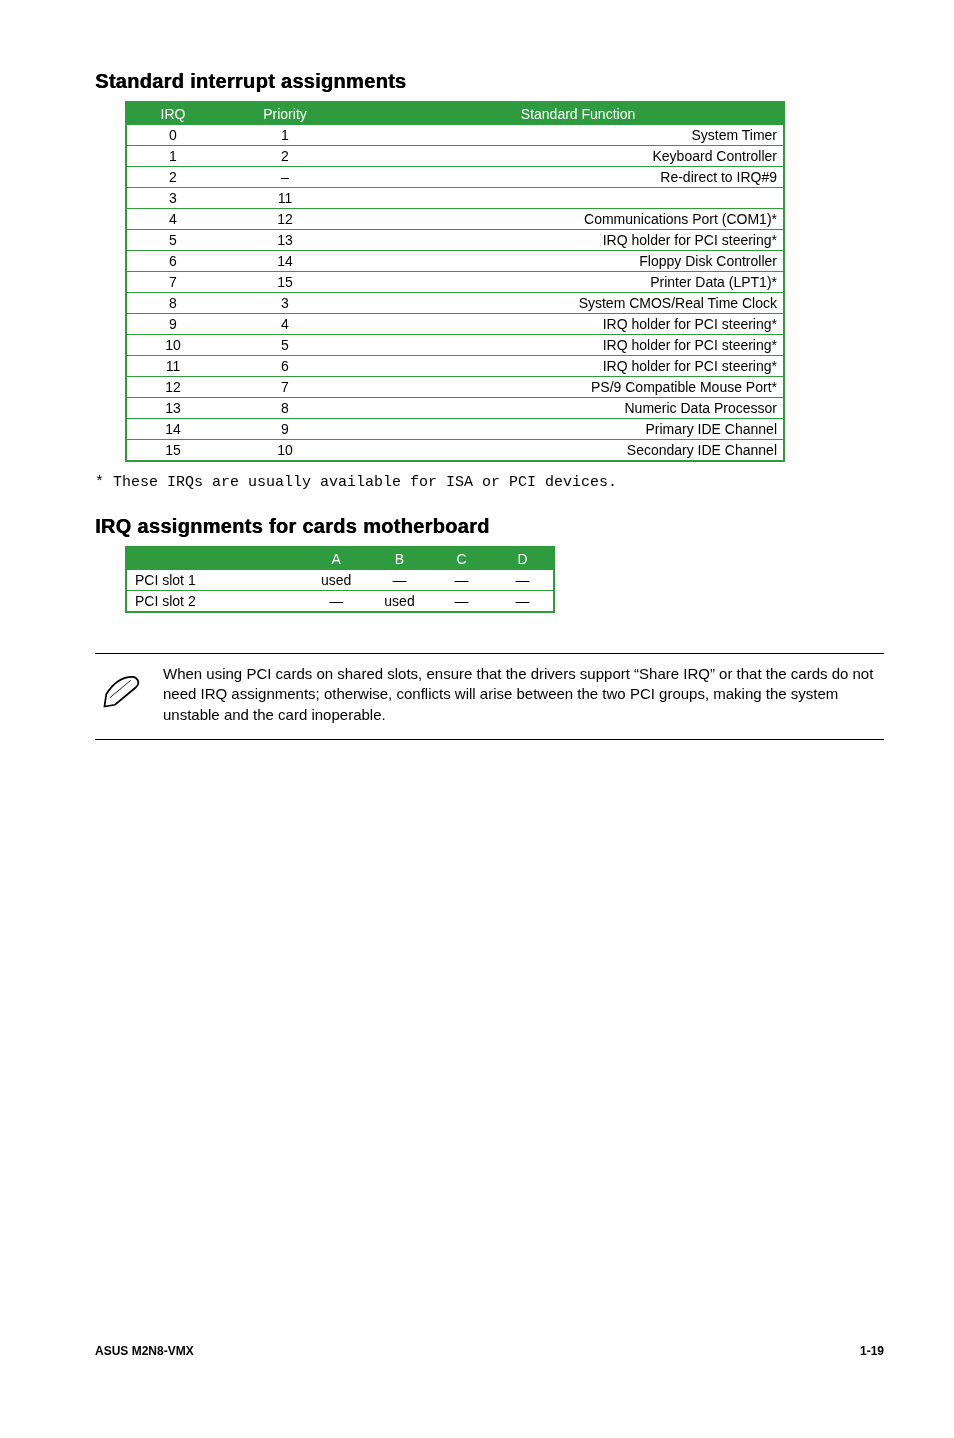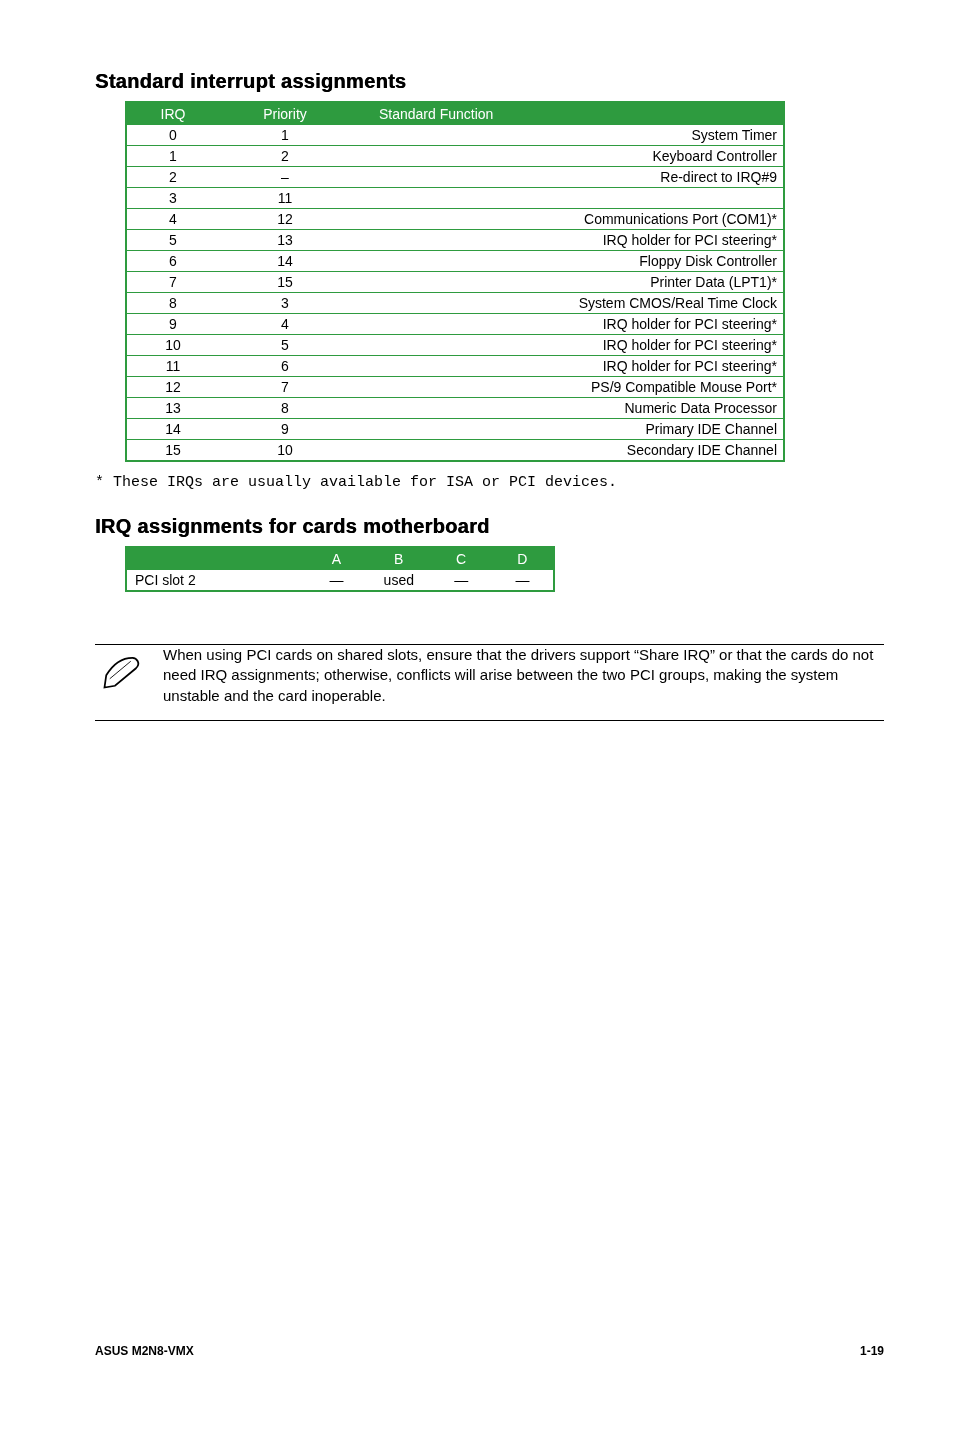--- a/index.html
+++ b/index.html
@@ -35,21 +35,21 @@
   }
   .tbl-irq th {
     background: #2e9b3f;
     color: #fff;
     font-weight: normal;
     padding: 3px 6px;
     font-size: 14px;
     text-align: center;
   }
   .tbl-irq th.left {
-    text-align: left;
+    text-align: center;
     padding-left: 28px;
   }
   .tbl-irq td {
     border-bottom: 1px solid #2e9b3f;
     padding: 2px 6px;
     font-size: 14px;
   }
   .tbl-irq td.c1 { text-align: center; width: 80px; }
   .tbl-irq td.c2 { text-align: center; width: 120px; }
   .tbl-irq td.c3 { text-align: right; padding-left: 55px;}
@@ -81,22 +81,22 @@
 
   .footnote {
     margin: 12px 0 24px 0;
     font-size: 15px;
     font-family: Liberation Mono, monospace;
   }
 
   .note-box {
     border-top: 1px solid #000;
     border-bottom: 1px solid #000;
-    margin-top: 52px;
-    padding: 0 6px 14px 6px;
+    margin-top: 40px;
+    padding: 10px 6px 14px 6px;
     display: flex;
     align-items: flex-start;
   }
   .note-icon {
     width: 42px;
     flex: 0 0 42px;
     margin-right: 20px;
     margin-top: 4px;
   }
   .note-text {
@@ -223,20 +223,27 @@
       <tr>
         <th class="name"></th>
         <th class="col">A</th>
         <th class="col">B</th>
         <th class="col">C</th>
         <th class="col">D</th>
       </tr>
     </thead>
     <tbody id="pci-body">
         <tr>
+          <td class="name">PCI slot 1</td>
+          <td class="col">used</td>
+          <td class="col">—</td>
+          <td class="col">—</td>
+          <td class="col">—</td>
+        </tr>
+        <tr>
           <td class="name">PCI slot 2</td>
           <td class="col">—</td>
           <td class="col">used</td>
           <td class="col">—</td>
           <td class="col">—</td>
         </tr>
       </tbody>
   </table>
 
   <div class="note-box">

